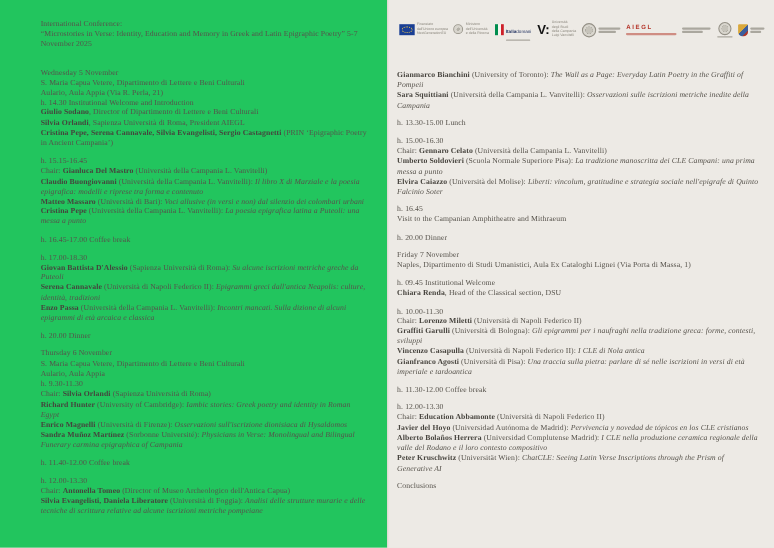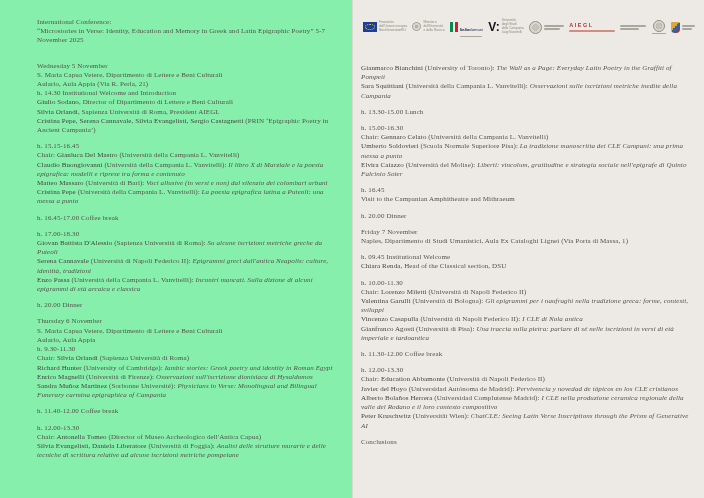--- a/index.html
+++ b/index.html
@@ -5,27 +5,27 @@
   html,body{margin:0;padding:0;}
   body{
     width:704px;height:498px;overflow:hidden;
     background:#e9e6e0;
     font-family:"Liberation Serif", serif;
     color:#56524b;
     -webkit-font-smoothing:antialiased;
   }
   .spread{display:flex;width:704px;height:498px;}
   .page{box-sizing:border-box;height:498px;overflow:hidden;}
-  .page-left{width:352px;background:#86efac;padding:18px 17px 0 37px;}
+  .page-left{width:352px;background:#22c55e;padding:18px 17px 0 37px;}
   .page-right{width:352px;background:#edeae5;border-left:1px solid #dcd8d0;padding:12px 12px 0 8px;}
   .col .block{margin-bottom:7px;}
   .col .block.gap2{margin-bottom:16px;}
   .line{font-size:7px;line-height:9.2px;letter-spacing:0.1px;}
   .s-r{font-weight:normal;}
-  .s-b{font-weight:normal;color:#46433d;}
+  .s-b{font-weight:bold;color:#46433d;}
   .s-i{font-style:italic;}
   
   .logos{display:flex;align-items:center;justify-content:space-between;
          width:332px;height:26px;margin:2px 0 24px 2px;}
   .logo{display:flex;align-items:center;gap:2px;}
   .tiny{font-family:"Liberation Sans",sans-serif;font-size:3.2px;line-height:3.8px;color:#8d897f;}
   .bar{height:1.6px;background:#aaa79e;border-radius:1px;margin-top:1.4px;}
   .euflag{width:14px;height:9.5px;background:#1a3f94;position:relative;flex:none;}
   .euflag:after{content:"";position:absolute;inset:2px;border:1px dotted #eec94f;border-radius:50%;}
   .emblem{width:9px;height:9px;border-radius:50%;background:#cfccc4;border:1px solid #9b978d;box-sizing:border-box;flex:none;}
@@ -200,21 +200,21 @@
           <div class="line"><span class="s-r">Friday 7 November</span></div>
           <div class="line"><span class="s-r">Naples, Dipartimento di Studi Umanistici, Aula Ex Cataloghi Lignei (Via Porta di Massa, 1)</span></div>
         </div>
         <div class="block">
           <div class="line"><span class="s-r">h. 09.45 Institutional Welcome</span></div>
           <div class="line"><span class="s-b">Chiara Renda</span><span class="s-r">, Head of the Classical section, DSU</span></div>
         </div>
         <div class="block">
           <div class="line"><span class="s-r">h. 10.00-11.30</span></div>
           <div class="line"><span class="s-r">Chair: </span><span class="s-b">Lorenzo Miletti</span><span class="s-r"> (Università di Napoli Federico II)</span></div>
-          <div class="line"><span class="s-b">Valentina Garulli</span><span class="s-r"> (Università di Bologna): </span><span class="s-i">Gli epigrammi per i naufraghi nella tradizione greca: forme, contesti, sviluppi</span></div>
+          <div class="line"><span class="s-b">Graffiti Garulli</span><span class="s-r"> (Università di Bologna): </span><span class="s-i">Gli epigrammi per i naufraghi nella tradizione greca: forme, contesti, sviluppi</span></div>
           <div class="line"><span class="s-b">Vincenzo Casapulla</span><span class="s-r"> (Università di Napoli Federico II): </span><span class="s-i">I CLE di Nola antica</span></div>
           <div class="line"><span class="s-b">Gianfranco Agosti</span><span class="s-r"> (Università di Pisa): </span><span class="s-i">Una traccia sulla pietra: parlare di sé nelle iscrizioni in versi di età imperiale e tardoantica</span></div>
         </div>
         <div class="block">
           <div class="line"><span class="s-r">h. 11.30-12.00 Coffee break</span></div>
         </div>
         <div class="block">
           <div class="line"><span class="s-r">h. 12.00-13.30</span></div>
           <div class="line"><span class="s-r">Chair: </span><span class="s-b">Education Abbamonte</span><span class="s-r"> (Università di Napoli Federico II)</span></div>
           <div class="line"><span class="s-b">Javier del Hoyo</span><span class="s-r"> (Universidad Autónoma de Madrid): </span><span class="s-i">Pervivencia y novedad de tópicos en los CLE cristianos</span></div>

